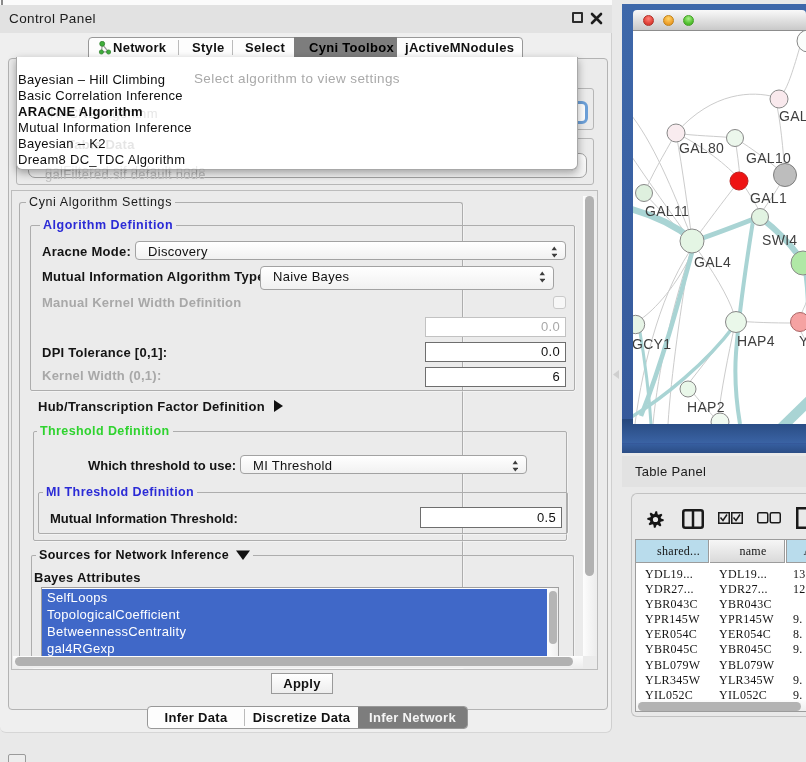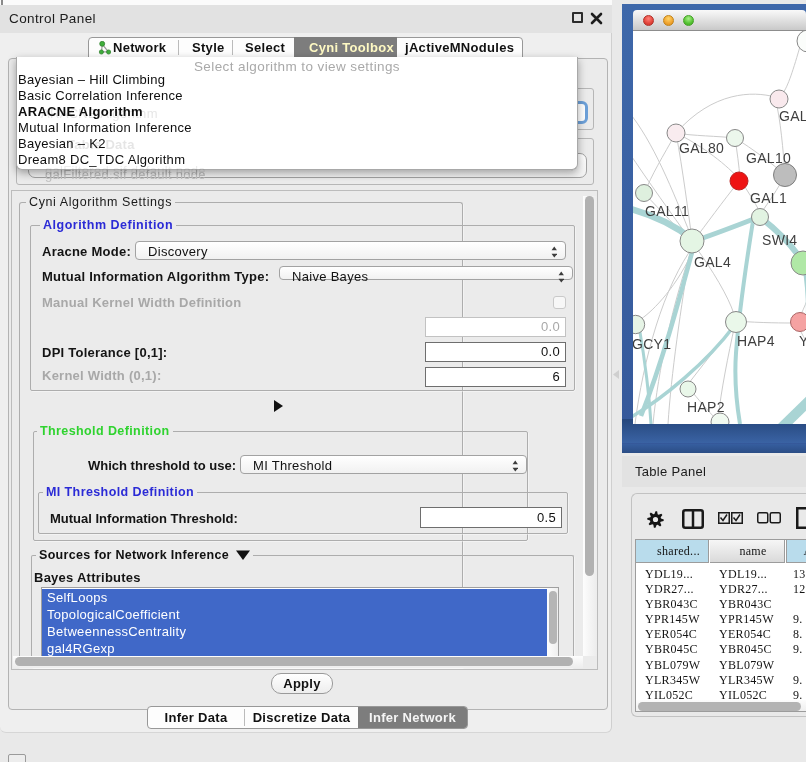--- a/index.html
+++ b/index.html
@@ -59,40 +59,41 @@
   </div>
   <div class="abs lbl" style="left:42px;top:244px;">Aracne Mode:</div>
   <div class="combo" style="left:135px;top:241px;width:431px;height:19px;">
     <div class="tx">Discovery</div>
     <svg class="updn" viewBox="0 0 7 13">
         <path d="M3.5 0.5L6.4 4.6H0.6z" fill="#3c3c3c"></path>
         <path d="M3.5 12.5L0.6 8.4h6.4z" fill="#3c3c3c"></path>
       </svg>
   </div>
   <div class="abs lbl" style="left:42px;top:269px;">Mutual Information Algorithm Type:</div>
-  <div class="combo" style="left:279px;top:266px;width:294px;height:14px;text-decoration:underline;">
+  <div class="combo" style="left:260px;top:266px;width:294px;height:24px;text-decoration:underline;">
     <div class="tx">Naive Bayes</div>
     <svg class="updn" viewBox="0 0 7 13">
         <path d="M3.5 0.5L6.4 4.6H0.6z" fill="#3c3c3c"></path>
         <path d="M3.5 12.5L0.6 8.4h6.4z" fill="#3c3c3c"></path>
       </svg>
   </div>
   <div class="abs lbl dis" style="left:42px;top:295px;">Manual Kernel Width Definition</div>
   <div class="abs" style="left:553px;top:296px;width:13px;height:13px;background:#f7f7f7;border:1px solid #c9c9c9;border-radius:3px;"></div>
   <div class="abs lbl dis" style="left:42px;top:320px;margin-top:48px;">Kernel Width (0,1):</div>
   <div class="field dis" style="left:425px;top:317px;width:141px;height:20px;border-color:#c2c2c2;color:#a8a8a8;line-height:18px;">0.0</div>
   <div class="abs lbl" style="left:42px;top:345px;">DPI Tolerance [0,1]:</div>
   <div class="field" style="left:425px;top:342px;width:141px;height:20px;line-height:18px;">0.0</div>
   <div class="field" style="left:425px;top:367px;width:141px;height:20px;line-height:18px;">6</div>
 
+  <div class="abs lbl" style="left:38px;top:399px;font-size:13px;">Hub/Transcription Factor Definition</div>
   <svg class="abs" style="left:272px;top:399px;" width="12" height="14" viewBox="0 0 12 14">
       <path d="M2 1L11 7L2 13z" fill="#111"></path>
     </svg>
 
-  <div class="gb" style="left:33px;top:431px;width:495px;height:110px;">
+  <div class="gb" style="left:33px;top:431px;width:534px;height:110px;">
     <div class="gb-lab" style="left:3px;color:#2fd32f;font-weight:bold;letter-spacing:0.4px;">Threshold Definition</div>
   </div>
   <div class="abs lbl" style="left:88px;top:458px;letter-spacing:0;">Which threshold to use:</div>
   <div class="combo" style="left:240px;top:455px;width:287px;height:19px;">
     <div class="tx">MI Threshold</div>
     <svg class="updn" viewBox="0 0 7 13">
         <path d="M3.5 0.5L6.4 4.6H0.6z" fill="#3c3c3c"></path>
         <path d="M3.5 12.5L0.6 8.4h6.4z" fill="#3c3c3c"></path>
       </svg>
   </div>
@@ -119,21 +120,21 @@
     <div class="abs" style="left:505px;top:0;width:13px;height:70px;background:linear-gradient(90deg,#fdfdfd,#ececec);"></div>
     <div class="abs" style="left:507px;top:3px;width:8px;height:53px;background:#b5b5b5;border-radius:4px;"></div>
   </div>
 
   <div class="abs" style="left:13px;top:656px;width:570px;height:12px;background:linear-gradient(#fdfdfd,#ededed);"></div>
   <div class="abs" style="left:15px;top:657px;width:558px;height:9px;background:#b1b1b1;border-radius:5px;"></div>
 
   <div class="abs" style="left:583px;top:196px;width:14px;height:460px;background:linear-gradient(90deg,#fdfdfd,#ececec);"></div>
   <div class="abs" style="left:585px;top:196px;width:9px;height:380px;background:#b1b1b1;border-radius:5px;"></div>
 
-  <div class="abs" style="left:271px;top:673px;width:62px;height:21px;background:linear-gradient(#ffffff,#ededed);border:1px solid #9a9a9a;border-radius:10px;text-align:center;font-size:13px;font-weight:bold;color:#111;line-height:19px;">Apply</div>
+  <div class="abs" style="left:271px;top:673px;width:62px;height:21px;background:linear-gradient(#ffffff,#ededed);border:1px solid #9a9a9a;border-radius:0;text-align:center;font-size:13px;font-weight:bold;color:#111;line-height:19px;">Apply</div>
 
   <div class="abs" style="left:147px;top:706px;width:321px;height:23px;background:#fdfdfd;border:1px solid #989898;border-radius:4px;font-size:13px;font-weight:bold;color:#111;">
     <div class="abs" style="left:0;top:0;width:96px;height:21px;text-align:center;line-height:21px;">Infer Data</div>
     <div class="abs" style="left:96px;top:2px;width:1px;height:17px;background:#bbb;"></div>
     <div class="abs" style="left:97px;top:0;width:113px;height:21px;text-align:center;line-height:21px;">Discretize Data</div>
     <div class="abs" style="left:210px;top:0;width:109px;height:21px;background:#7d7d7d;color:#f5f5f5;text-align:center;line-height:21px;border-radius:0 3px 3px 0;">Infer Network</div>
   </div>
 </div>
 
 <div class="abs" style="left:88px;top:37px;width:435px;height:21px;background:#fdfdfd;border:1px solid #989898;border-radius:4px 4px 0 0;font-size:13px;font-weight:bold;color:#111;">
@@ -141,29 +142,29 @@
       <path d="M4.2 3.2L3.6 10.8M4.2 3.2l6.2 7.6M3.6 10.8l6.8 0" stroke="#9a9a9a" stroke-width="1.2" fill="none"></path>
       <circle cx="4.2" cy="2.8" r="2.5" fill="#3fae3c" stroke="#2c7c2a" stroke-width="0.7"></circle>
       <circle cx="3.4" cy="11" r="2.1" fill="#3fae3c" stroke="#2c7c2a" stroke-width="0.7"></circle>
       <circle cx="10.6" cy="11" r="2.1" fill="#3fae3c" stroke="#2c7c2a" stroke-width="0.7"></circle>
     </svg>
   <div class="abs" style="left:24px;top:2px;">Network</div>
   <div class="abs" style="left:89px;top:2px;width:1px;height:15px;background:#bbb;"></div>
   <div class="abs" style="left:103px;top:2px;">Style</div>
   <div class="abs" style="left:143px;top:2px;width:1px;height:15px;background:#bbb;"></div>
   <div class="abs" style="left:156px;top:2px;">Select</div>
-  <div class="abs" style="left:205px;top:-1px;width:103px;height:21px;background:#7d7d7d;color:#fef9c3;text-align:center;line-height:21px;padding-left:12px;">Cyni Toolbox</div>
+  <div class="abs" style="left:205px;top:-1px;width:103px;height:21px;background:#7d7d7d;color:#000000;text-align:center;line-height:21px;padding-left:12px;">Cyni Toolbox</div>
   <div class="abs" style="left:316px;top:2px;">jActiveMNodules</div>
 </div>
 
 <div class="abs" style="left:16px;top:57px;width:562px;height:113px;background:#fff;border:1px solid #a8a8a8;border-top:none;border-radius:0 0 6px 6px;box-shadow:0 3px 8px rgba(0,0,0,0.35);font-size:13px;color:#0d0d0d;">
   <div class="abs" style="left:24px;top:49px;color:rgba(40,40,40,0.12);">ARACNE Algorithm</div>
   <div class="abs" style="left:50px;top:80px;color:rgba(40,40,40,0.12);font-weight:bold;">Table Data</div>
   <div class="abs" style="left:28px;top:106px;color:rgba(60,60,60,0.10);">galFiltered.sif default node</div>
-  <div style="position:relative;text-align:center;color:#a9a9a9;padding-top:2px;height:15px;font-size:13.5px;letter-spacing:0.4px;">Select algorithm to view settings</div>
+  <div style="position:relative;text-align:center;color:#a9a9a9;padding-top:14px;height:15px;font-size:13.5px;letter-spacing:0.4px;">Select algorithm to view settings</div>
   <div style="position:relative;padding-left:1px;line-height:16px;">Bayesian – Hill Climbing<br>Basic Correlation Inference<br><b>ARACNE Algorithm</b><br>Mutual Information Inference<br>Bayesian – K2<br>Dream8 DC_TDC Algorithm</div>
 </div>
 
 <div class="abs" style="left:613px;top:370px;width:6px;height:9px;background:#cfcfcf;clip-path:polygon(100% 0,100% 100%,0 50%);"></div>
 
 <div class="abs" style="left:622px;top:4px;width:184px;height:449px;background:linear-gradient(#3e68aa,#35589a);">
 
   <div class="abs" style="left:11px;top:6px;width:173px;height:21px;background:linear-gradient(#f9f9f9,#c9c9c9);border-bottom:1px solid #8d8d8d;border-radius:4px 4px 0 0;">
     <div class="abs" style="left:10px;top:5px;width:11px;height:11px;border-radius:50%;background:radial-gradient(circle at 50% 30%,#ff8078,#e3443a 60%,#c23329);border:0.5px solid #b03028;"></div>
     <div class="abs" style="left:30px;top:5px;width:11px;height:11px;border-radius:50%;background:radial-gradient(circle at 50% 30%,#ffd567,#f0a32f 60%,#d68a1c);border:0.5px solid #c28418;"></div>

